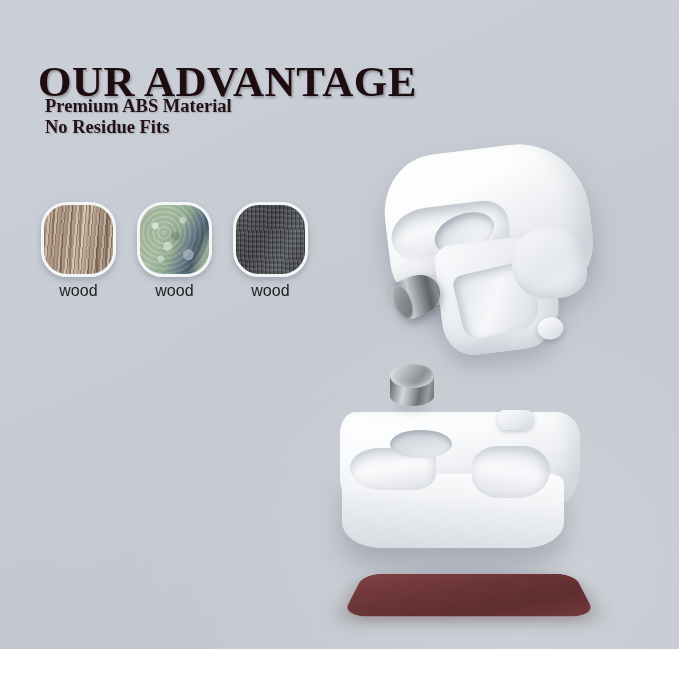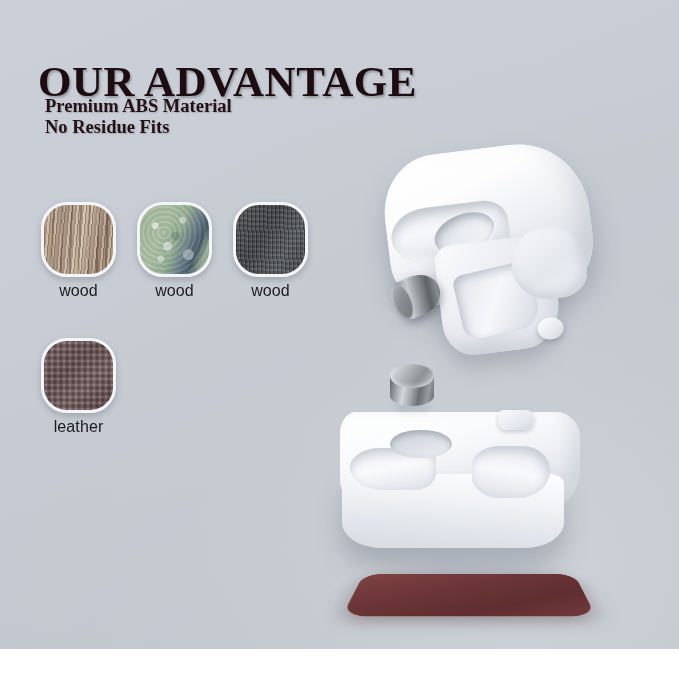--- a/index.html
+++ b/index.html
@@ -434,24 +434,20 @@
       <div class="swatch-tile tex-glass"></div>
       <div class="swatch-label">wood</div>
     </div>
 
     <div class="swatch-cell">
       <div class="swatch-tile tex-metal"></div>
       <div class="swatch-label">wood</div>
     </div>
 
 
-    <div class="swatch-cell">
-      <div class="swatch-tile tex-leather"></div>
-      <div class="swatch-label">leather</div>
-    </div>
 
 
 
 
   </div>
 
   <div class="product-area">
 
     <div class="bracket-upper">
       <div class="bu-body"></div>

